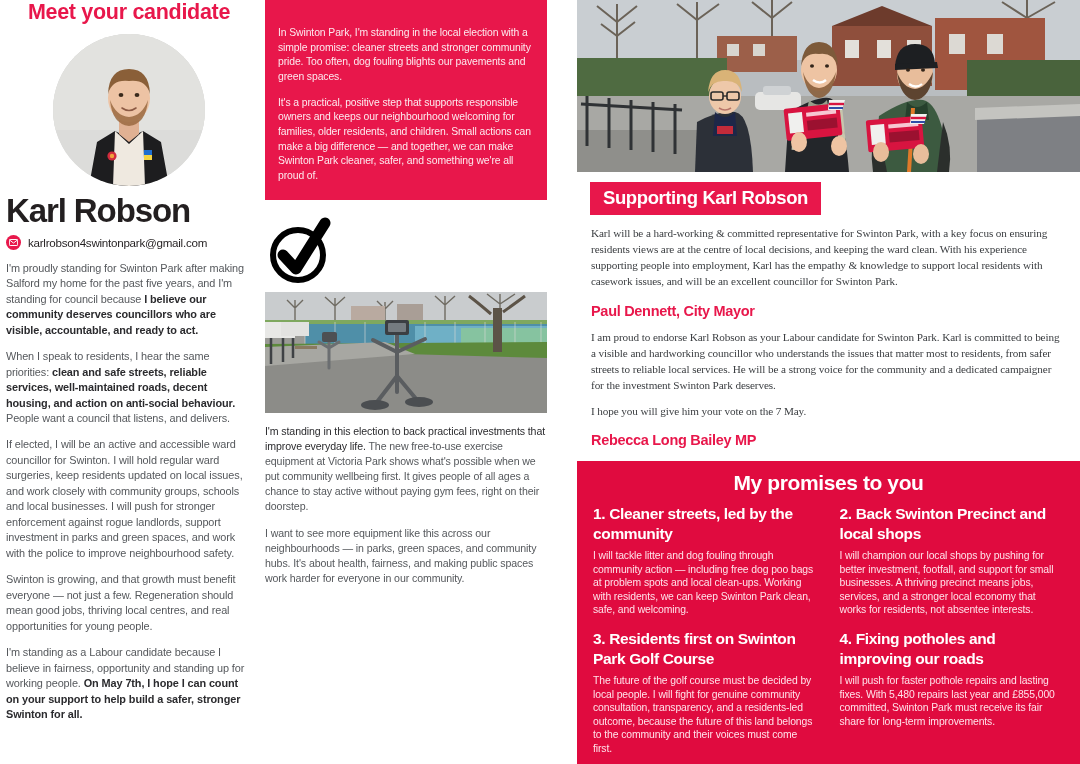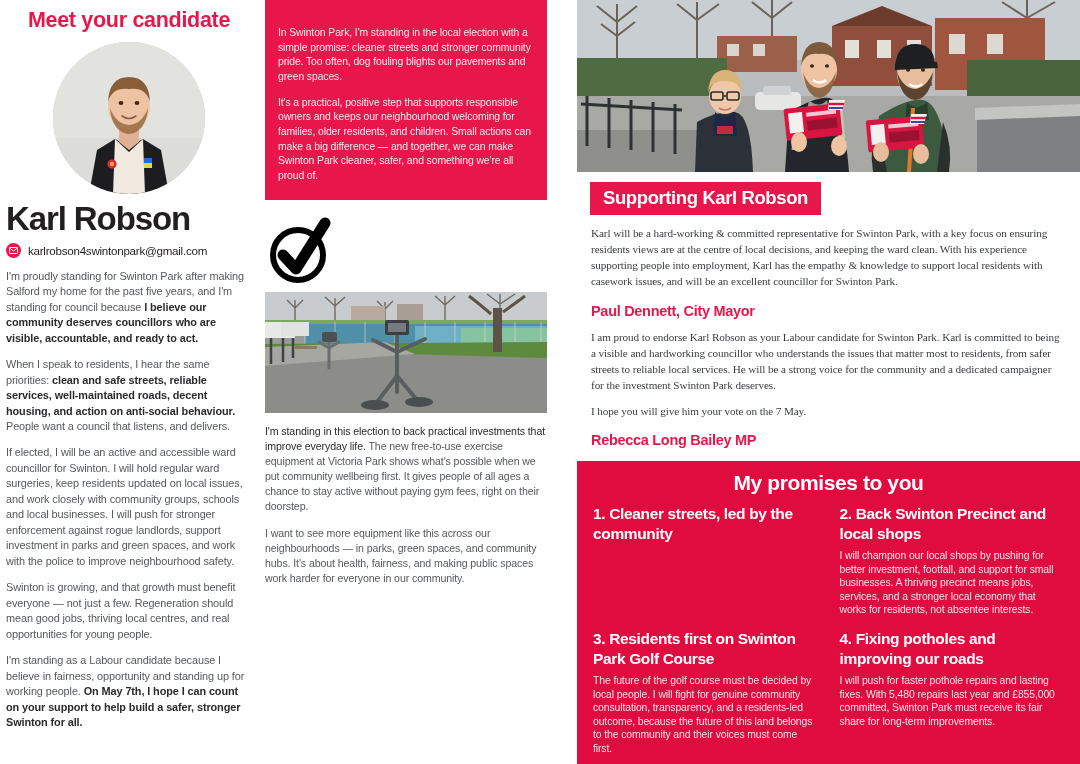--- a/index.html
+++ b/index.html
@@ -8,21 +8,21 @@
     background: #ffffff;
     font-family: "Liberation Sans", sans-serif;
     overflow: hidden;
   }
   .page { position: relative; width: 1080px; height: 764px; }
 
   
   .col-left { position: absolute; left: 0; top: 0; width: 258px; height: 764px; padding: 0 6px; }
   .meet-title {
     color: #e8174b; font-weight: bold; font-size: 21.5px;
-    letter-spacing: -0.3px; text-align: center; margin-top: 8px;
+    letter-spacing: -0.3px; text-align: center; 
   }
   .portrait-wrap { display: flex; justify-content: center; margin-top: 9px; }
   .portrait {
     width: 152px; height: 152px; border-radius: 50%;
     overflow: hidden; background: #d9d9d7; position: relative;
   }
   .portrait svg { display: block; width: 152px; height: 152px; }
   .cand-name {
     font-size: 33px; font-weight: bold; color: #231f20;
     letter-spacing: -1.1px; margin-top: 8px; line-height: 1.05;
@@ -381,20 +381,21 @@
     <p class="right-p">I hope you will give him your vote on the 7 May.</p>
 
     <div class="endorse-name">Rebecca Long Bailey MP</div>
 
     
     <div class="promises">
       <div class="pr-title">My promises to you</div>
       <div class="pr-grid">
         <div>
           <div class="pr-h">1. Cleaner streets, led by the community</div>
+          <div class="pr-b">I will tackle litter and dog fouling through community action — including free dog poo bags at problem spots and local clean-ups. Working with residents, we can keep Swinton Park clean, safe, and welcoming.</div>
         </div>
         <div>
           <div class="pr-h">2. Back Swinton Precinct and local shops</div>
           <div class="pr-b"> I will champion our local shops by pushing for better investment, footfall, and support for small businesses. A thriving precinct means jobs, services, and a stronger local economy that works for residents, not absentee interests.</div>
         </div>
         <div class="pr-cell-2">
           <div class="pr-h">3. Residents first on Swinton Park Golf Course</div>
           <div class="pr-b">The future of the golf course must be decided by local people. I will fight for genuine community consultation, transparency, and a residents-led outcome, because the future of this land belongs to the community and their voices must come first.</div>
         </div>
         <div class="pr-cell-2">

